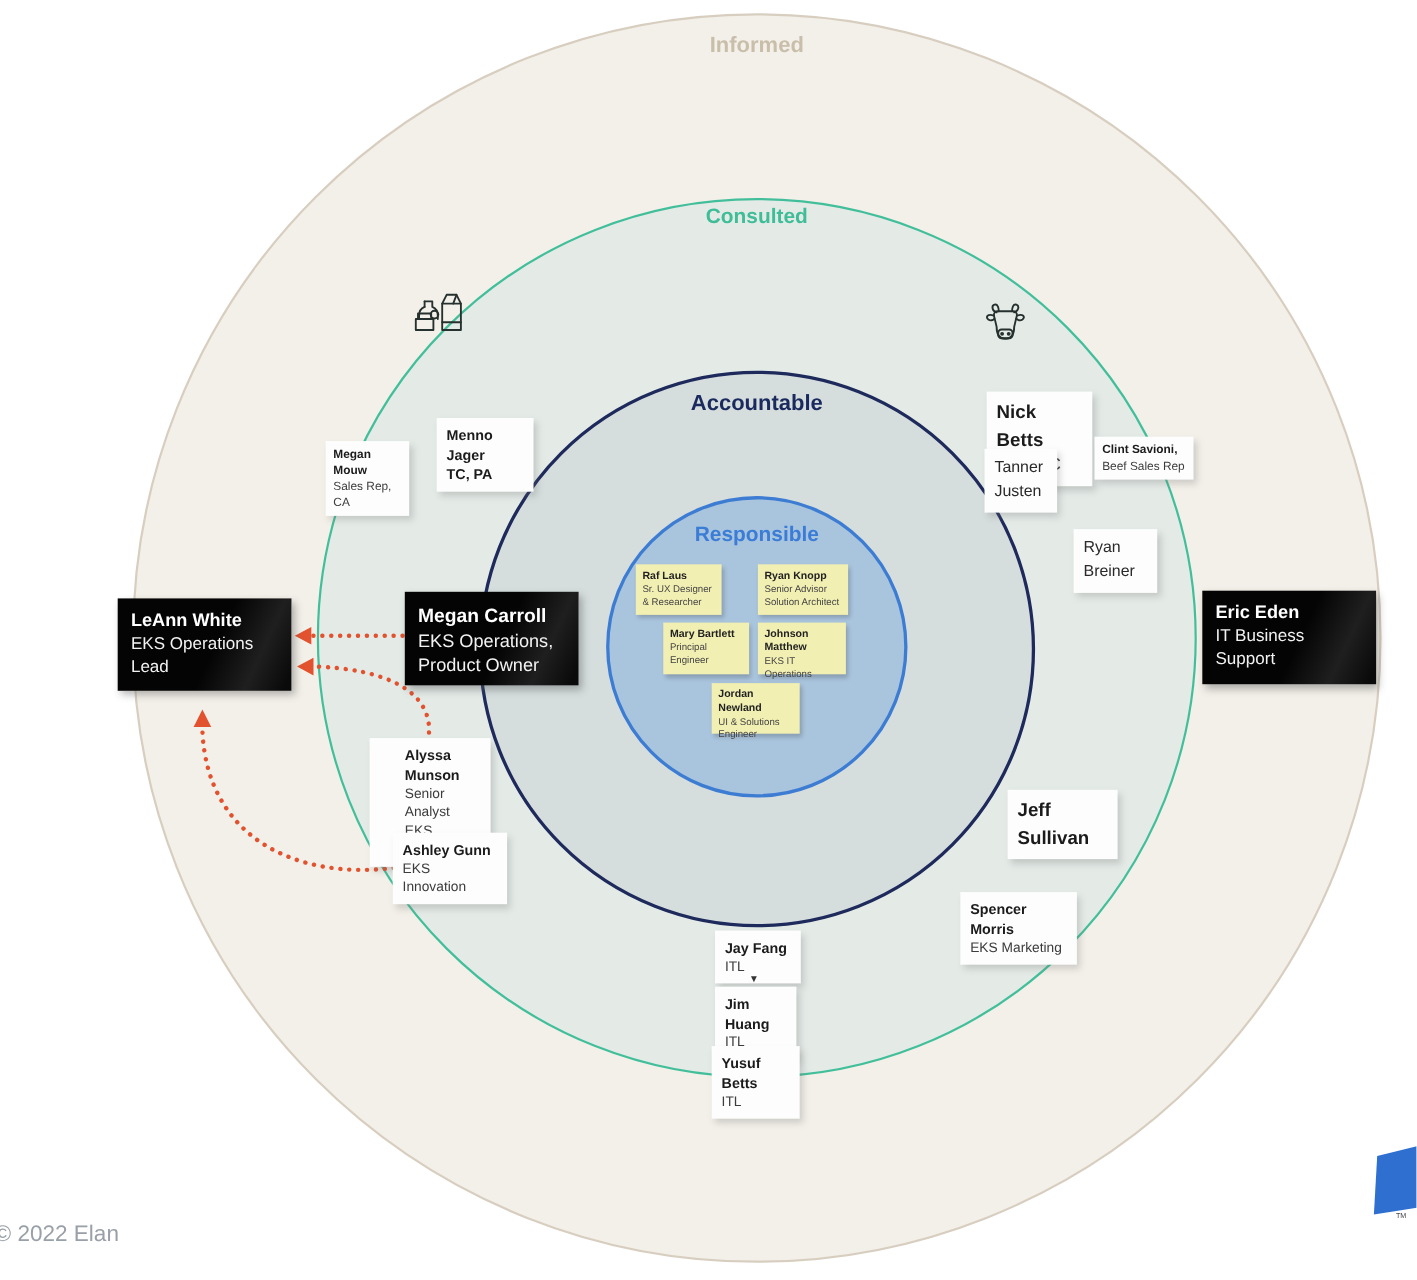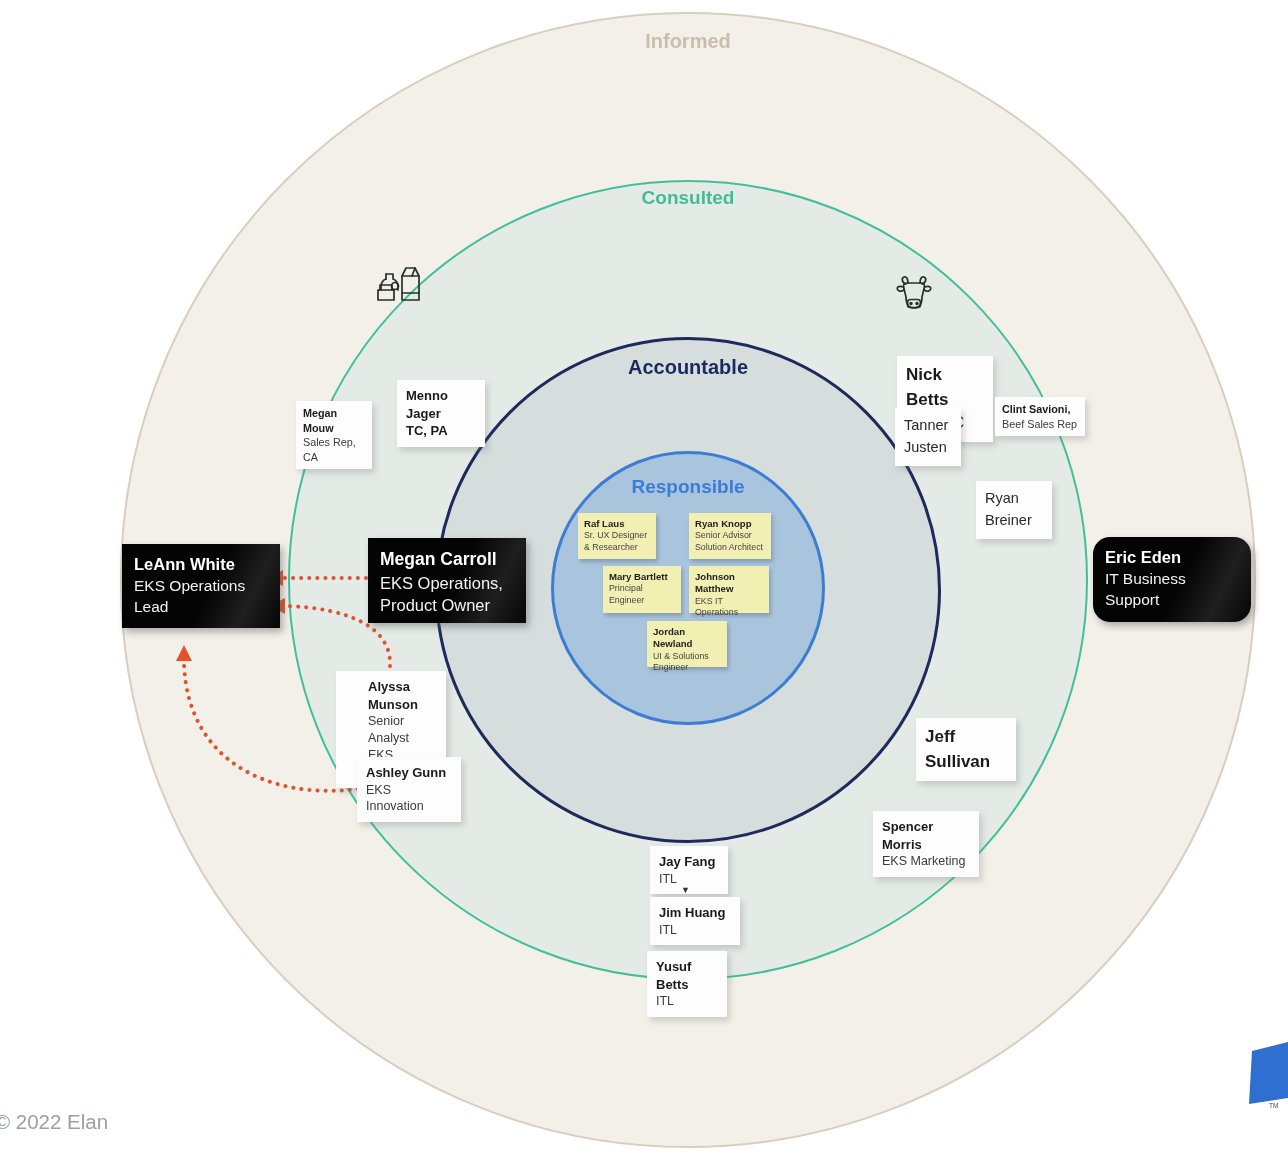--- a/index.html
+++ b/index.html
@@ -142,43 +142,43 @@
     <div class="card-role">EKS Innovation</div>
   </div>
 
   <div class="card" style="left:650px;top:846px;width:78px;">
     <div class="card-name">Jay Fang</div>
     <div class="card-role">ITL</div>
   </div>
 
   <div class="chevron" style="left:681px;top:885px;">▼</div>
 
-  <div class="card" style="left:650px;top:897px;width:90px;">
+  <div class="card" style="left:650px;top:897px;width:74px;">
     <div class="card-name">Jim Huang</div>
     <div class="card-role">ITL</div>
   </div>
 
   <div class="card" style="left:647px;top:951px;width:80px;">
     <div class="card-name">Yusuf Betts</div>
     <div class="card-role">ITL</div>
   </div>
 
-  <div class="dark" style="left:107px;top:544px;width:158px;height:84px;margin-left:15px;">
+  <div class="dark" style="left:107px;top:544px;width:158px;height:84px;">
     <div class="card-name">LeAnn White</div>
     <div class="card-role">EKS Operations</div>
     <div class="card-role">Lead</div>
   </div>
 
   <div class="dark xl" style="left:368px;top:538px;width:158px;height:85px;">
     <div class="card-name">Megan Carroll</div>
     <div class="card-role">EKS Operations,</div>
     <div class="card-role">Product Owner</div>
   </div>
 
-  <div class="dark" style="left:1093px;top:537px;width:158px;height:85px;border-radius:17px;">
+  <div class="dark" style="left:1093px;top:537px;width:158px;height:85px;">
     <div class="card-name">Eric Eden</div>
     <div class="card-role">IT Business</div>
     <div class="card-role">Support</div>
   </div>
 
   <div class="sticky" style="left:578px;top:513px;width:78px;height:46px;">
     <div class="card-name">Raf Laus</div>
     <div class="card-role">Sr. UX Designer</div>
     <div class="card-role">&amp; Researcher</div>
   </div>

